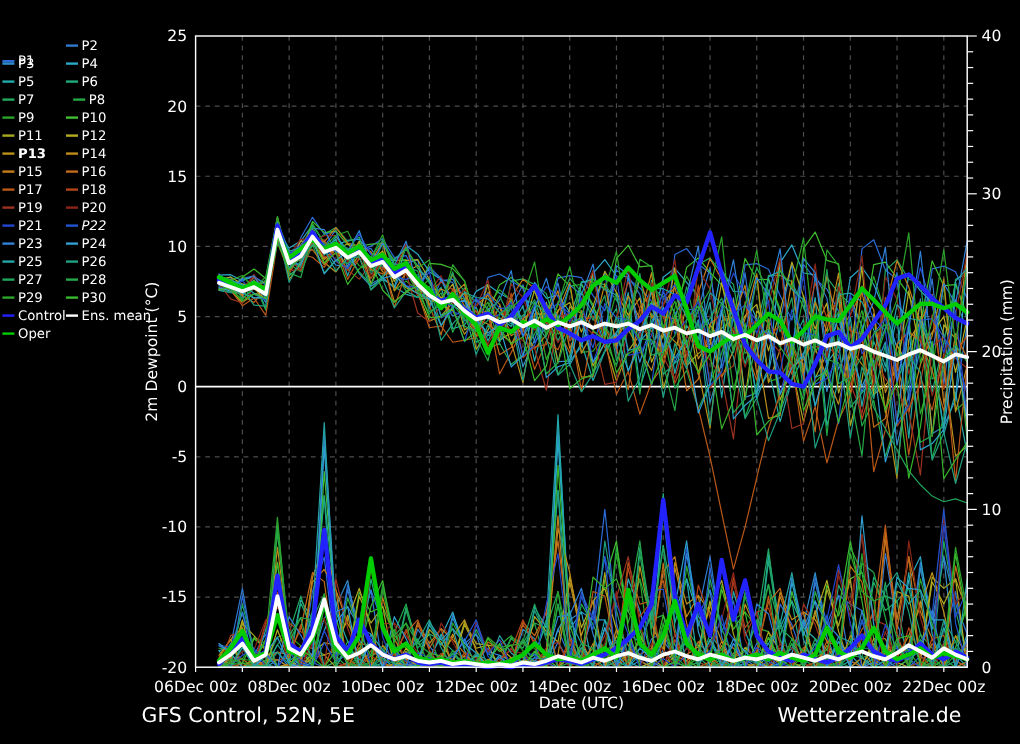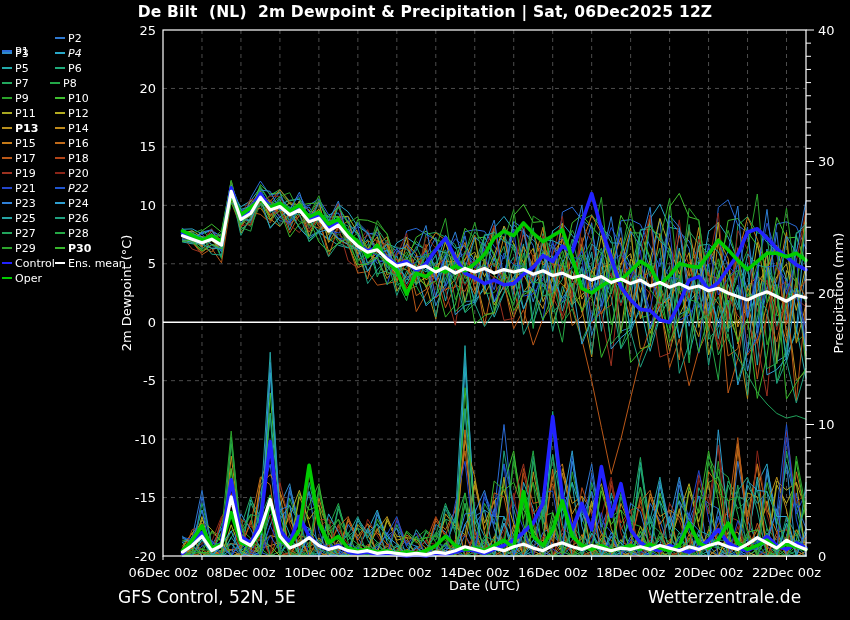--- a/index.html
+++ b/index.html
@@ -12,30 +12,29 @@
   .leg-swatch{display:inline-block;width:10px;height:2px;vertical-align:middle;margin-right:3px;}
   .leg-lab{vertical-align:middle;}
   #chart{position:absolute;left:0;top:0;}
   .footer-left{position:absolute;left:118px;top:587px;font-size:17px;}
   .footer-right{position:absolute;left:648px;top:587px;font-size:17px;}
 </style>
 </head>
 <body>
 
 <div class="canvas">
-  <div class="title">De Bilt  (NL)  2m Dewpoint &amp; Precipitation | Sat, 06Dec2025 12Z</div>
   <div id="legend">
       <div class="leg-item" style="left: 0px; top: 13px;"><span class="leg-swatch" style="background: rgb(43, 108, 216);"></span><span class="leg-lab">P1</span></div>
       <div class="leg-item" style="left: 53px; top: 0px;"><span class="leg-swatch" style="background: rgb(47, 120, 208);"></span><span class="leg-lab">P2</span></div>
       <div class="leg-item" style="left: 0px; top: 15px;"><span class="leg-swatch" style="background: rgb(47, 140, 200);"></span><span class="leg-lab">P3</span></div>
-      <div class="leg-item" style="left: 53px; top: 15px; font-style: italic;"><span class="leg-swatch" style="background: rgb(41, 168, 200);"></span><span class="leg-lab">P4</span></div>
+      <div class="leg-item" style="left: 53px; top: 15px;"><span class="leg-swatch" style="background: rgb(41, 168, 200);"></span><span class="leg-lab">P4</span></div>
       <div class="leg-item" style="left: 0px; top: 30px; text-align: center;"><span class="leg-swatch" style="background: rgb(34, 170, 170);"></span><span class="leg-lab">P5</span></div>
       <div class="leg-item" style="left: 53px; top: 30px;"><span class="leg-swatch" style="background: rgb(31, 170, 122);"></span><span class="leg-lab">P6</span></div>
       <div class="leg-item" style="left: 0px; top: 45px;"><span class="leg-swatch" style="background: rgb(34, 168, 94);"></span><span class="leg-lab">P7</span></div>
-      <div class="leg-item" style="left: 48px; top: 45px;"><span class="leg-swatch" style="background: rgb(35, 168, 72);"></span><span class="leg-lab">P8</span></div>
+      <div class="leg-item" style="left: 59px; top: 45px;"><span class="leg-swatch" style="background: rgb(35, 168, 72);"></span><span class="leg-lab">P8</span></div>
       <div class="leg-item" style="left: 0px; top: 60px;"><span class="leg-swatch" style="background: rgb(42, 163, 42);"></span><span class="leg-lab">P9</span></div>
       <div class="leg-item" style="left: 53px; top: 60px;"><span class="leg-swatch" style="background: rgb(63, 191, 47);"></span><span class="leg-lab">P10</span></div>
       <div class="leg-item" style="left: 0px; top: 75px;"><span class="leg-swatch" style="background: rgb(168, 168, 32);"></span><span class="leg-lab">P11</span></div>
       <div class="leg-item" style="left: 53px; top: 75px;"><span class="leg-swatch" style="background: rgb(180, 172, 32);"></span><span class="leg-lab">P12</span></div>
       <div class="leg-item" style="left: 0px; top: 90px; font-weight: bold;"><span class="leg-swatch" style="background: rgb(185, 144, 28);"></span><span class="leg-lab">P13</span></div>
       <div class="leg-item" style="left: 53px; top: 90px;"><span class="leg-swatch" style="background: rgb(192, 138, 26);"></span><span class="leg-lab">P14</span></div>
       <div class="leg-item" style="left: 0px; top: 105px;"><span class="leg-swatch" style="background: rgb(197, 122, 24);"></span><span class="leg-lab">P15</span></div>
       <div class="leg-item" style="left: 53px; top: 105px;"><span class="leg-swatch" style="background: rgb(192, 106, 26);"></span><span class="leg-lab">P16</span></div>
       <div class="leg-item" style="left: 0px; top: 120px;"><span class="leg-swatch" style="background: rgb(187, 88, 24);"></span><span class="leg-lab">P17</span></div>
       <div class="leg-item" style="left: 53px; top: 120px;"><span class="leg-swatch" style="background: rgb(178, 68, 24);"></span><span class="leg-lab">P18</span></div>
@@ -43,21 +42,21 @@
       <div class="leg-item" style="left: 53px; top: 135px;"><span class="leg-swatch" style="background: rgb(138, 37, 24);"></span><span class="leg-lab">P20</span></div>
       <div class="leg-item" style="left: 0px; top: 150px;"><span class="leg-swatch" style="background: rgb(36, 70, 204);"></span><span class="leg-lab">P21</span></div>
       <div class="leg-item" style="left: 53px; top: 150px; font-style: italic;"><span class="leg-swatch" style="background: rgb(32, 85, 208);"></span><span class="leg-lab">P22</span></div>
       <div class="leg-item" style="left: 0px; top: 165px;"><span class="leg-swatch" style="background: rgb(47, 128, 216);"></span><span class="leg-lab">P23</span></div>
       <div class="leg-item" style="left: 53px; top: 165px;"><span class="leg-swatch" style="background: rgb(47, 159, 208);"></span><span class="leg-lab">P24</span></div>
       <div class="leg-item" style="left: 0px; top: 180px;"><span class="leg-swatch" style="background: rgb(37, 164, 164);"></span><span class="leg-lab">P25</span></div>
       <div class="leg-item" style="left: 53px; top: 180px;"><span class="leg-swatch" style="background: rgb(31, 160, 128);"></span><span class="leg-lab">P26</span></div>
       <div class="leg-item" style="left: 0px; top: 195px;"><span class="leg-swatch" style="background: rgb(33, 164, 92);"></span><span class="leg-lab">P27</span></div>
       <div class="leg-item" style="left: 53px; top: 195px;"><span class="leg-swatch" style="background: rgb(37, 168, 69);"></span><span class="leg-lab">P28</span></div>
       <div class="leg-item" style="left: 0px; top: 210px;"><span class="leg-swatch" style="background: rgb(44, 164, 44);"></span><span class="leg-lab">P29</span></div>
-      <div class="leg-item" style="left: 53px; top: 210px; font-weight: bold;"><span class="leg-swatch" style="background: rgb(56, 182, 44);"></span><span class="leg-lab">P30</span></div>
+      <div class="leg-item" style="left: 53px; top: 210px;"><span class="leg-swatch" style="background: rgb(56, 182, 44);"></span><span class="leg-lab">P30</span></div>
       <div class="leg-item" style="left: 0px; top: 225px;"><span class="leg-swatch" style="background: rgb(34, 34, 255);"></span><span class="leg-lab">Control</span></div>
       <div class="leg-item" style="left: 53px; top: 225px;"><span class="leg-swatch" style="background: rgb(255, 255, 255);"></span><span class="leg-lab">Ens. mean</span></div>
       <div class="leg-item" style="left: 0px; top: 240px;"><span class="leg-swatch" style="background: rgb(0, 204, 0);"></span><span class="leg-lab">Oper</span></div>
     </div>
   <svg id="chart" width="850" height="620" viewBox="0 0 850 620">
       <line x1="201.96969696969697" y1="30" x2="201.96969696969697" y2="556" stroke="#4d4d4d" stroke-width="1" stroke-dasharray="4 4"></line>
       <line x1="240.93939393939394" y1="30" x2="240.93939393939394" y2="556" stroke="#4d4d4d" stroke-width="1" stroke-dasharray="4 4"></line>
       <line x1="279.9090909090909" y1="30" x2="279.9090909090909" y2="556" stroke="#4d4d4d" stroke-width="1" stroke-dasharray="4 4"></line>
       <line x1="318.8787878787879" y1="30" x2="318.8787878787879" y2="556" stroke="#4d4d4d" stroke-width="1" stroke-dasharray="4 4"></line>
       <line x1="357.8484848484849" y1="30" x2="357.8484848484849" y2="556" stroke="#4d4d4d" stroke-width="1" stroke-dasharray="4 4"></line>

